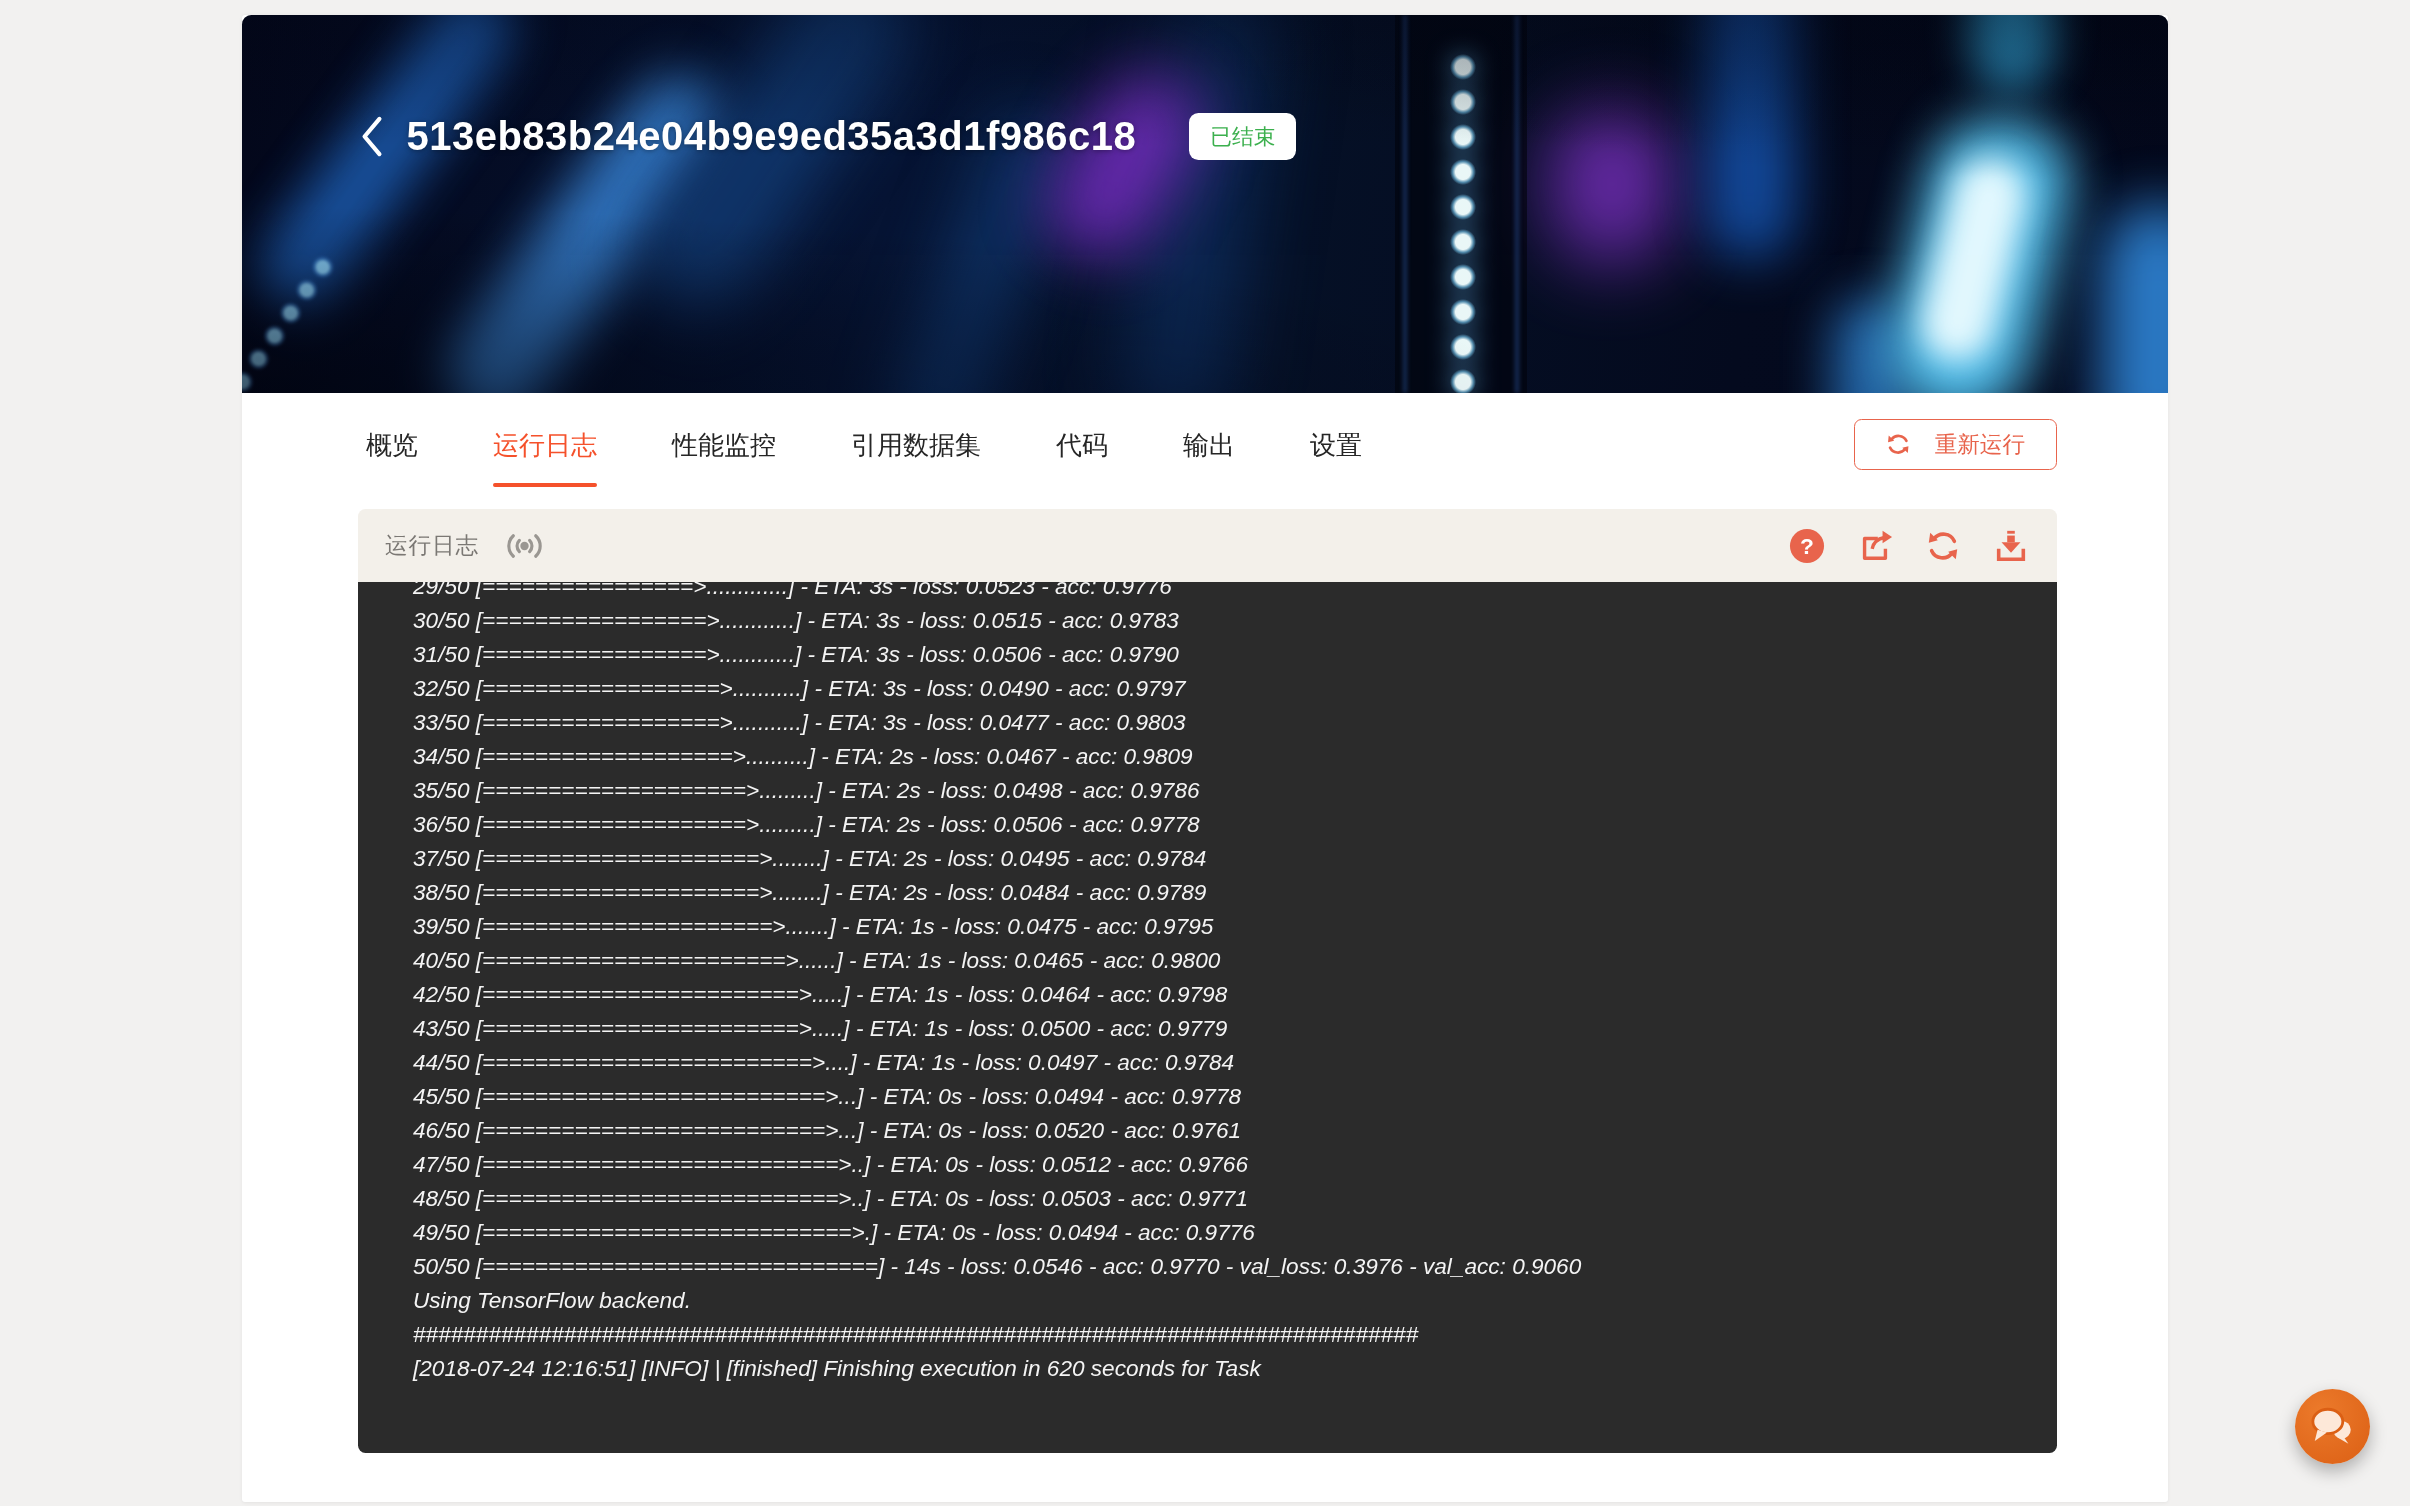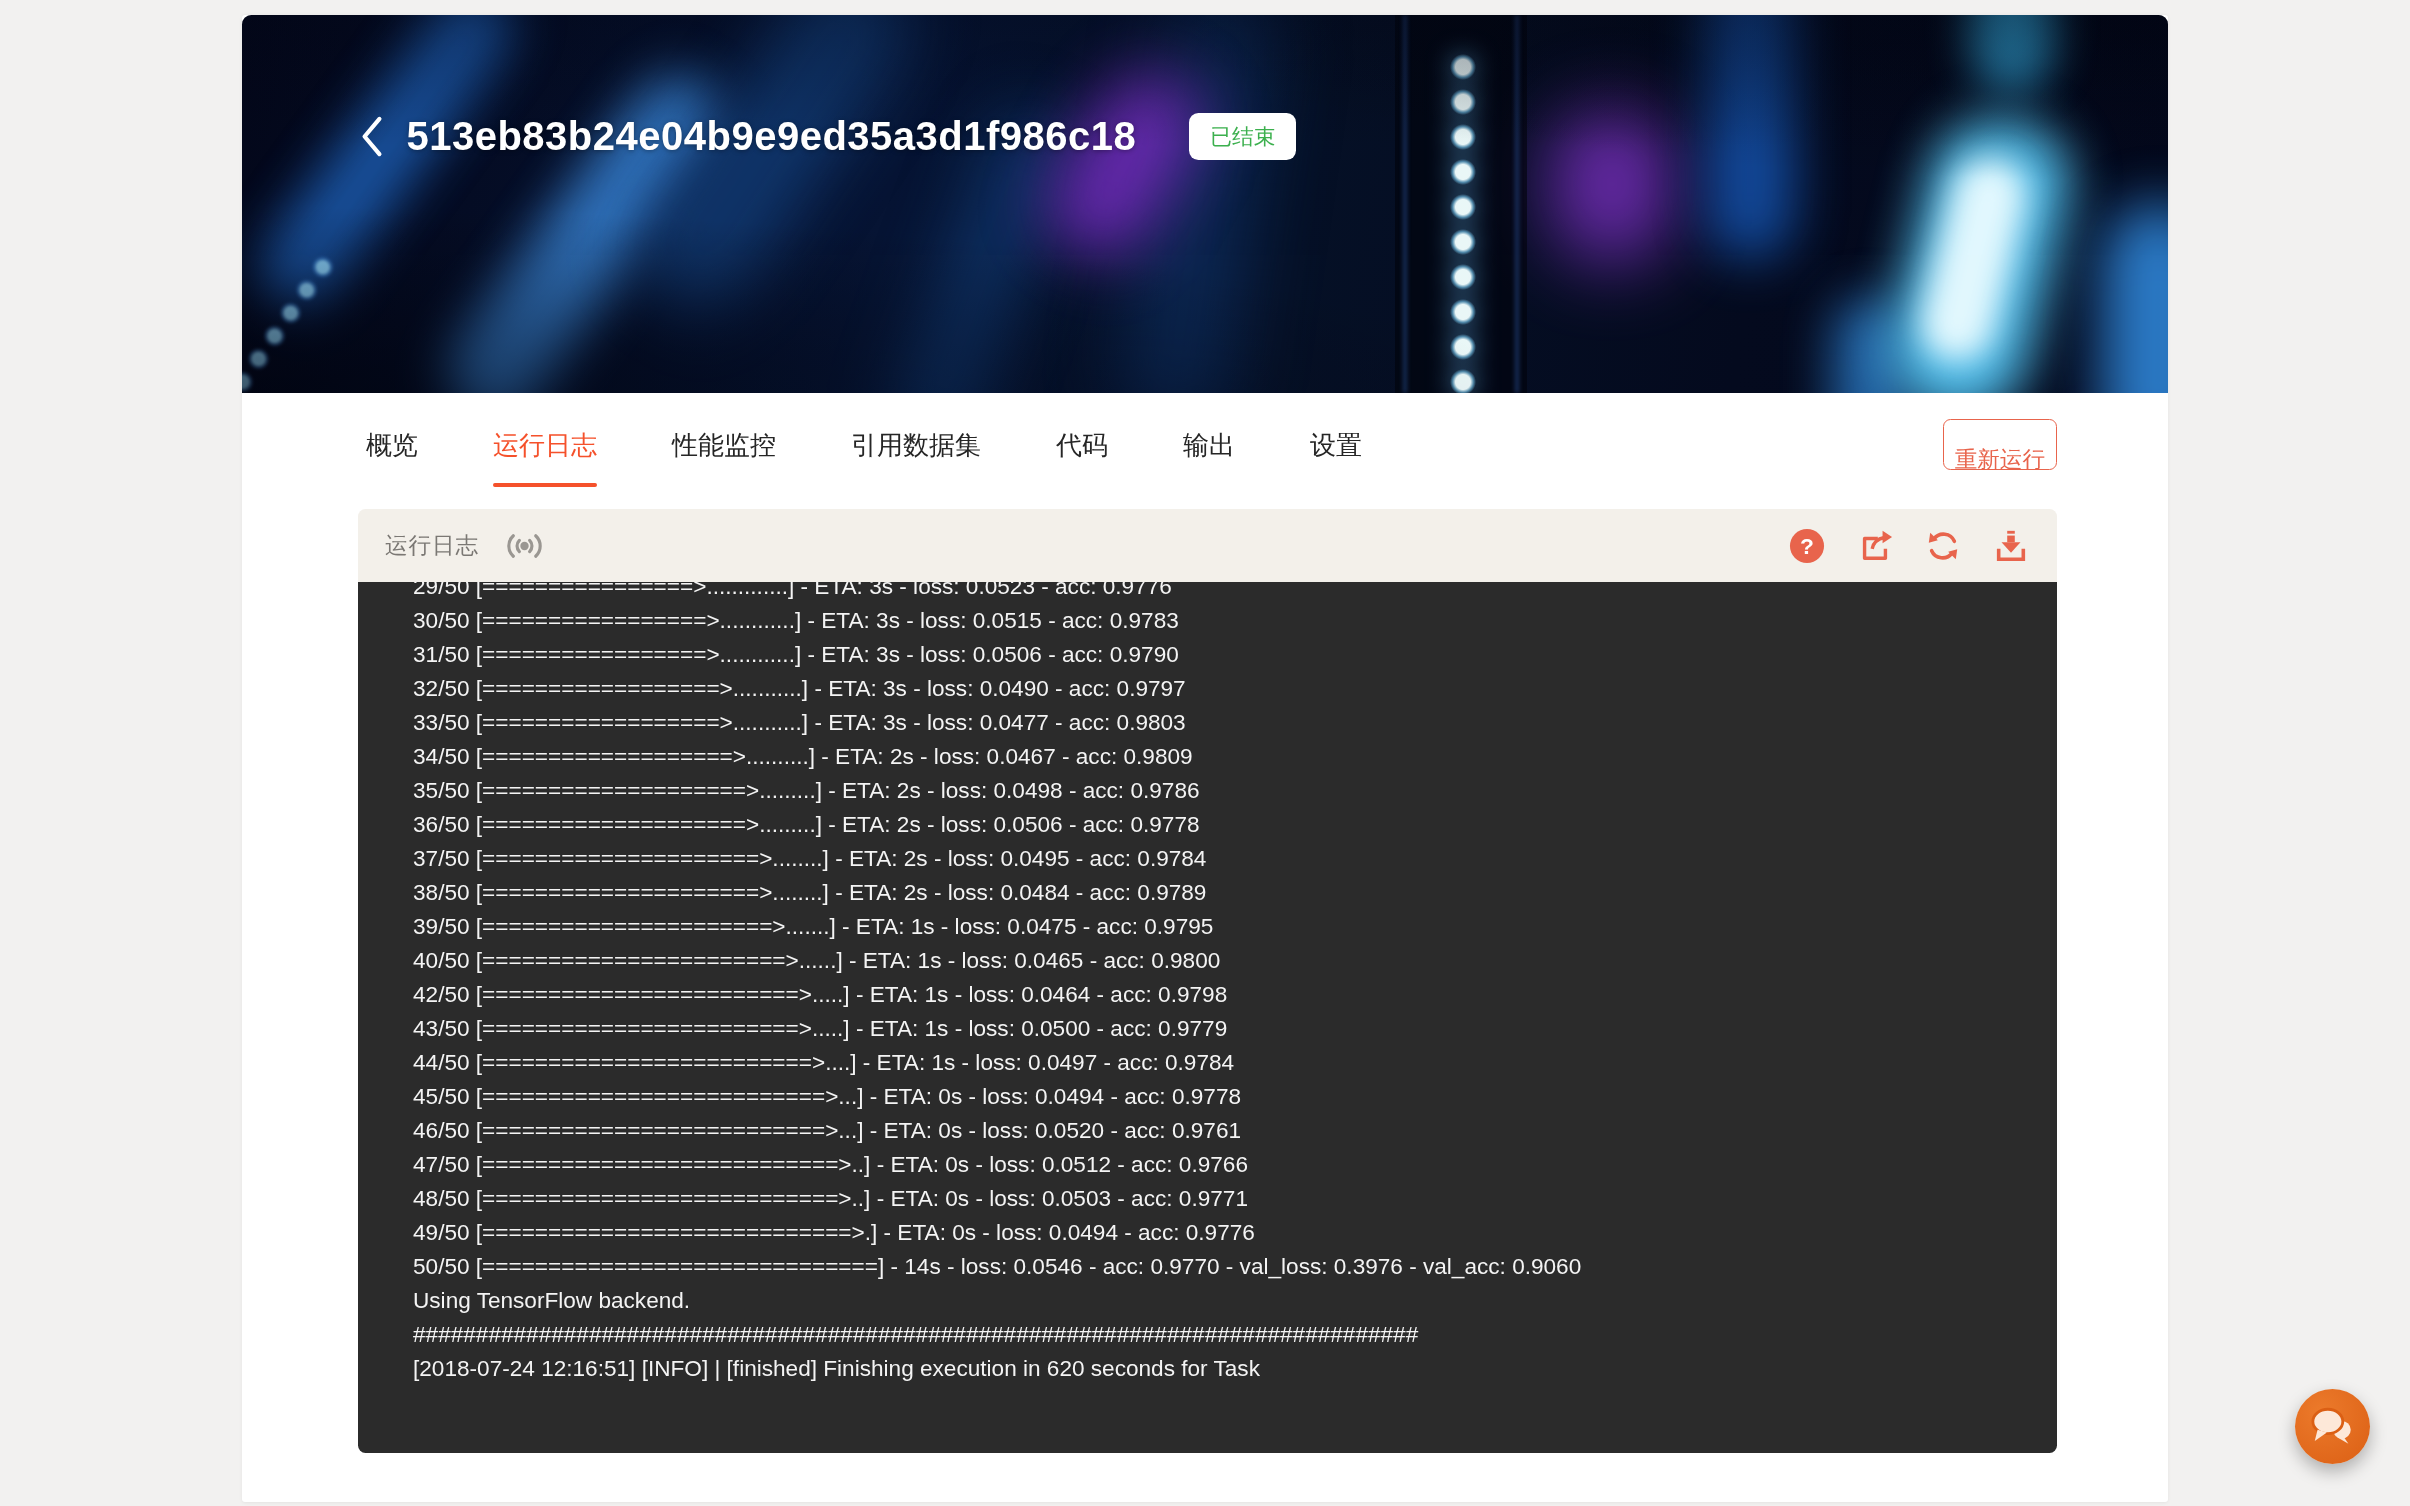--- a/index.html
+++ b/index.html
@@ -58,30 +58,30 @@
     display:flex;align-items:center;padding:0 21px;font-size:21.7px;font-weight:500;
   }
   
   .tabs-row{position:relative;height:105px;display:flex;align-items:flex-start;padding-left:124px;gap:75px;background:#fff;}
   .tab{position:relative;font-size:26px;color:#262626;height:105px;display:flex;align-items:center;cursor:pointer;white-space:nowrap;}
   .tab.active{color:#f5512b;font-weight:500;}
   .tab.active::after{content:"";position:absolute;left:0;right:0;bottom:11.3px;height:3.8px;border-radius:1.9px;background:#f5512b;}
   .rerun-btn{
     position:absolute;right:111px;top:26px;height:51px;display:flex;align-items:center;gap:24px;
     border:1.9px solid #e8644c;border-radius:7.5px;background:#fff;color:#e8644c;
-    font-size:22.6px;padding:0 11px;cursor:pointer;font-family:inherit;flex-direction:column;
+    font-size:22.6px;padding:0 31px;cursor:pointer;font-family:inherit;
   }
   
   .log-panel{position:absolute;left:116px;top:494px;width:1699px;height:944px;border-radius:7.5px;overflow:hidden;}
   .panel-header{height:73px;background:#f3f0ea;display:flex;align-items:center;padding:0 28px 0 27px;}
   .panel-title{font-size:22.6px;color:#7b7874;letter-spacing:0.9px;}
   .live-icon{margin-left:24.5px;display:flex;align-items:center;}
   .panel-actions{margin-left:auto;display:flex;align-items:center;gap:32px;}
   .icon-btn{width:36px;height:36px;display:flex;align-items:center;justify-content:center;cursor:pointer;background:none;border:none;padding:0;}
-  .panel-body{height:871px;background:#2b2b2b;color:#f4f4f4;font-size:22.6px;line-height:34px;padding:0 28px 0 55px;overflow:hidden;}
+  .panel-body{height:871px;background:#2b2b2b;color:#f4f4f4;font-size:22.6px;line-height:34px;padding:0 28px 0 55px;overflow:hidden;font-style:italic;}
   .log-lines{margin-top:-12.2px;}
   .log-line{white-space:pre;}
   
   .chat-fab{
     position:absolute;left:2295px;top:1389px;width:75px;height:75px;border-radius:50%;
     background:radial-gradient(circle at 35% 30%,#ec7a2b,#db5f14);
     box-shadow:0 7.5px 17px rgba(0,0,0,.28);display:flex;align-items:center;justify-content:center;cursor:pointer;
   }
 </style>
 </head>

